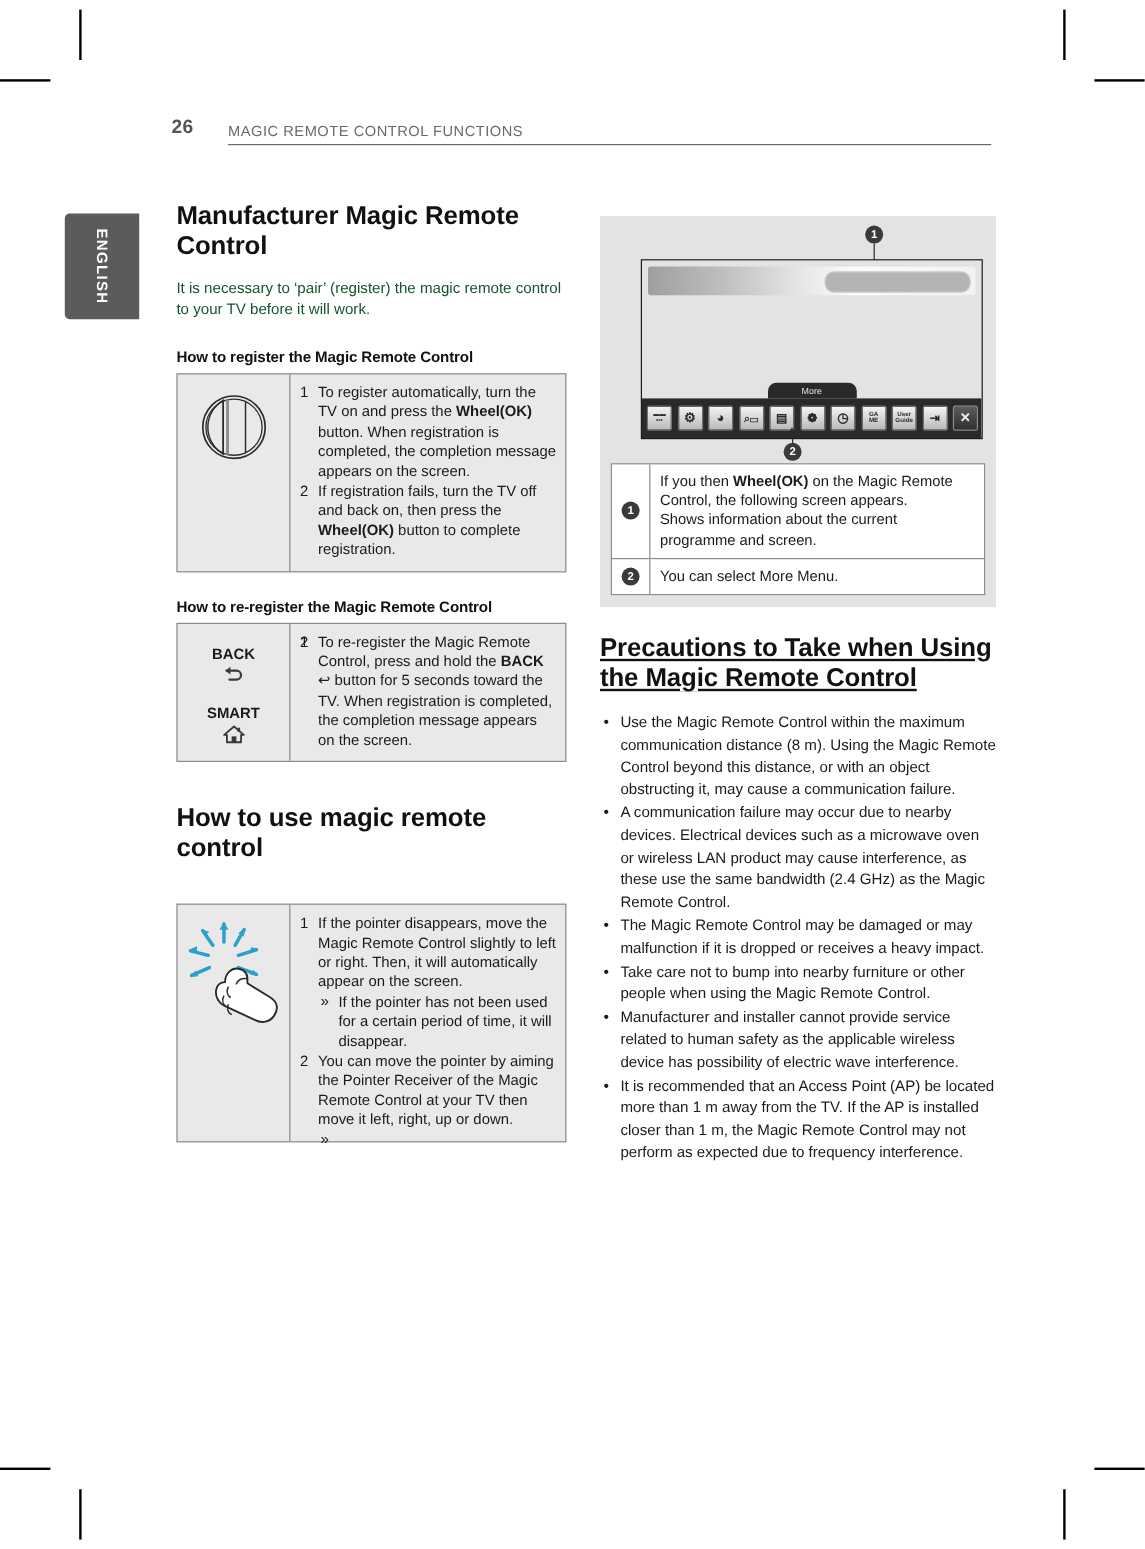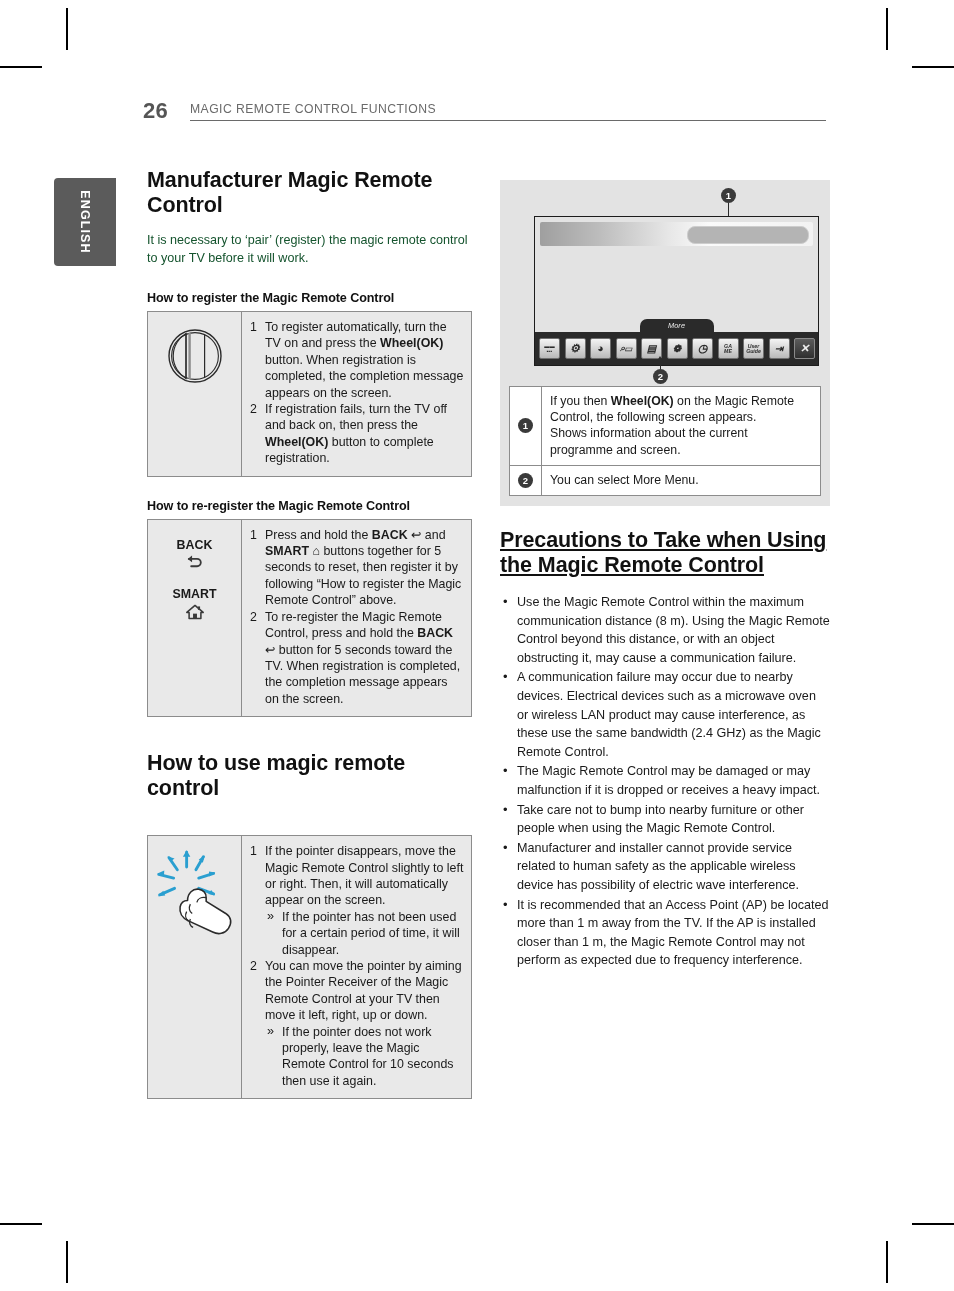--- a/index.html
+++ b/index.html
@@ -48,21 +48,21 @@
     position: absolute;
     left: 143px;
     top: 98px;
     width: 683px;
     height: 26px;
   }
   #page-header .pagenum {
     position: absolute;
     left: 0;
     top: 0;
-    font-size: 22px;
+    font-size: 16px;
     font-weight: bold;
     color: #555555;
     letter-spacing: .2px;
   }
   #page-header .chapter {
     position: absolute;
     left: 47px;
     top: 4px;
     font-size: 12.2px;
     color: #6a6a6a;
@@ -184,21 +184,20 @@
   #tv-frame {
     position: absolute;
     left: 25px;
     top: 28px;
     width: 285px;
     height: 150px;
     border: 1.4px solid #1c1c1c;
     background: #e3e3e3;
     box-sizing: border-box;
     overflow: hidden;
-    font-style: italic;
   }
   #tv-infobar {
     position: absolute;
     left: 5px;
     top: 5px;
     right: 5px;
     height: 24px;
     background: linear-gradient(to right,#9f9f9f 0%,#bdbdbd 22%,#e8e8e8 48%,#fafafa 62%,#f2f2f2 100%);
     border-radius: 2px;
   }
@@ -401,21 +400,21 @@
             <path d="M12 3 L22 11.5 H19.2 V19 H4.8 V11.5 H2 Z" fill="none" stroke="#3a3a3a" stroke-width="1.9" stroke-linejoin="round"></path>
             <rect x="9.6" y="13" width="4.8" height="6" fill="#3a3a3a"></rect>
             <rect x="15.6" y="4.2" width="2.6" height="4.2" fill="#3a3a3a"></rect>
           </svg>
         </span>
       </div>
     </div>
     <div class="cell-text">
       <ol class="steps">
         <li>
-          <span class="num">1</span><span><span>Press and hold the </span><span class="b">BACK</span><span> ↩ and </span><span class="b">SMART</span><span> ⌂ buttons together for 5 seconds to reset, then register it by following “How to register the Magic Remote Control” above.</span></span>
+          <span class="num">1</span>
         </li>
         <li>
           <span class="num">2</span><span><span>To re-register the Magic Remote Control, press and hold the </span><span class="b">BACK</span><span> ↩ button for 5 seconds toward the TV. When registration is completed, the completion message appears on the screen.</span></span>
         </li>
       </ol>
     </div>
   </div>
 
   <h1 class="sec" style="margin-bottom:34px;">How to use magic remote control</h1>
 
@@ -458,21 +457,21 @@
           <ul class="dash">
             <li>
               <span class="gm">»</span><span>If the pointer has not been used for a certain period of time, it will disappear.</span>
             </li>
           </ul>
         </li>
         <li>
           <span class="num">2</span><span>You can move the pointer by aiming the Pointer Receiver of the Magic Remote Control at your TV then move it left, right, up or down.</span>
           <ul class="dash">
             <li>
-              <span class="gm">»</span><span>If the pointer does not work properly, leave the Magic Remote Control for 10 seconds then use it again.</span>
+              <span class="gm">»</span>
             </li>
           </ul>
         </li>
       </ol>
     </div>
   </div>
 
 </div>
 
 <div id="col-right">

